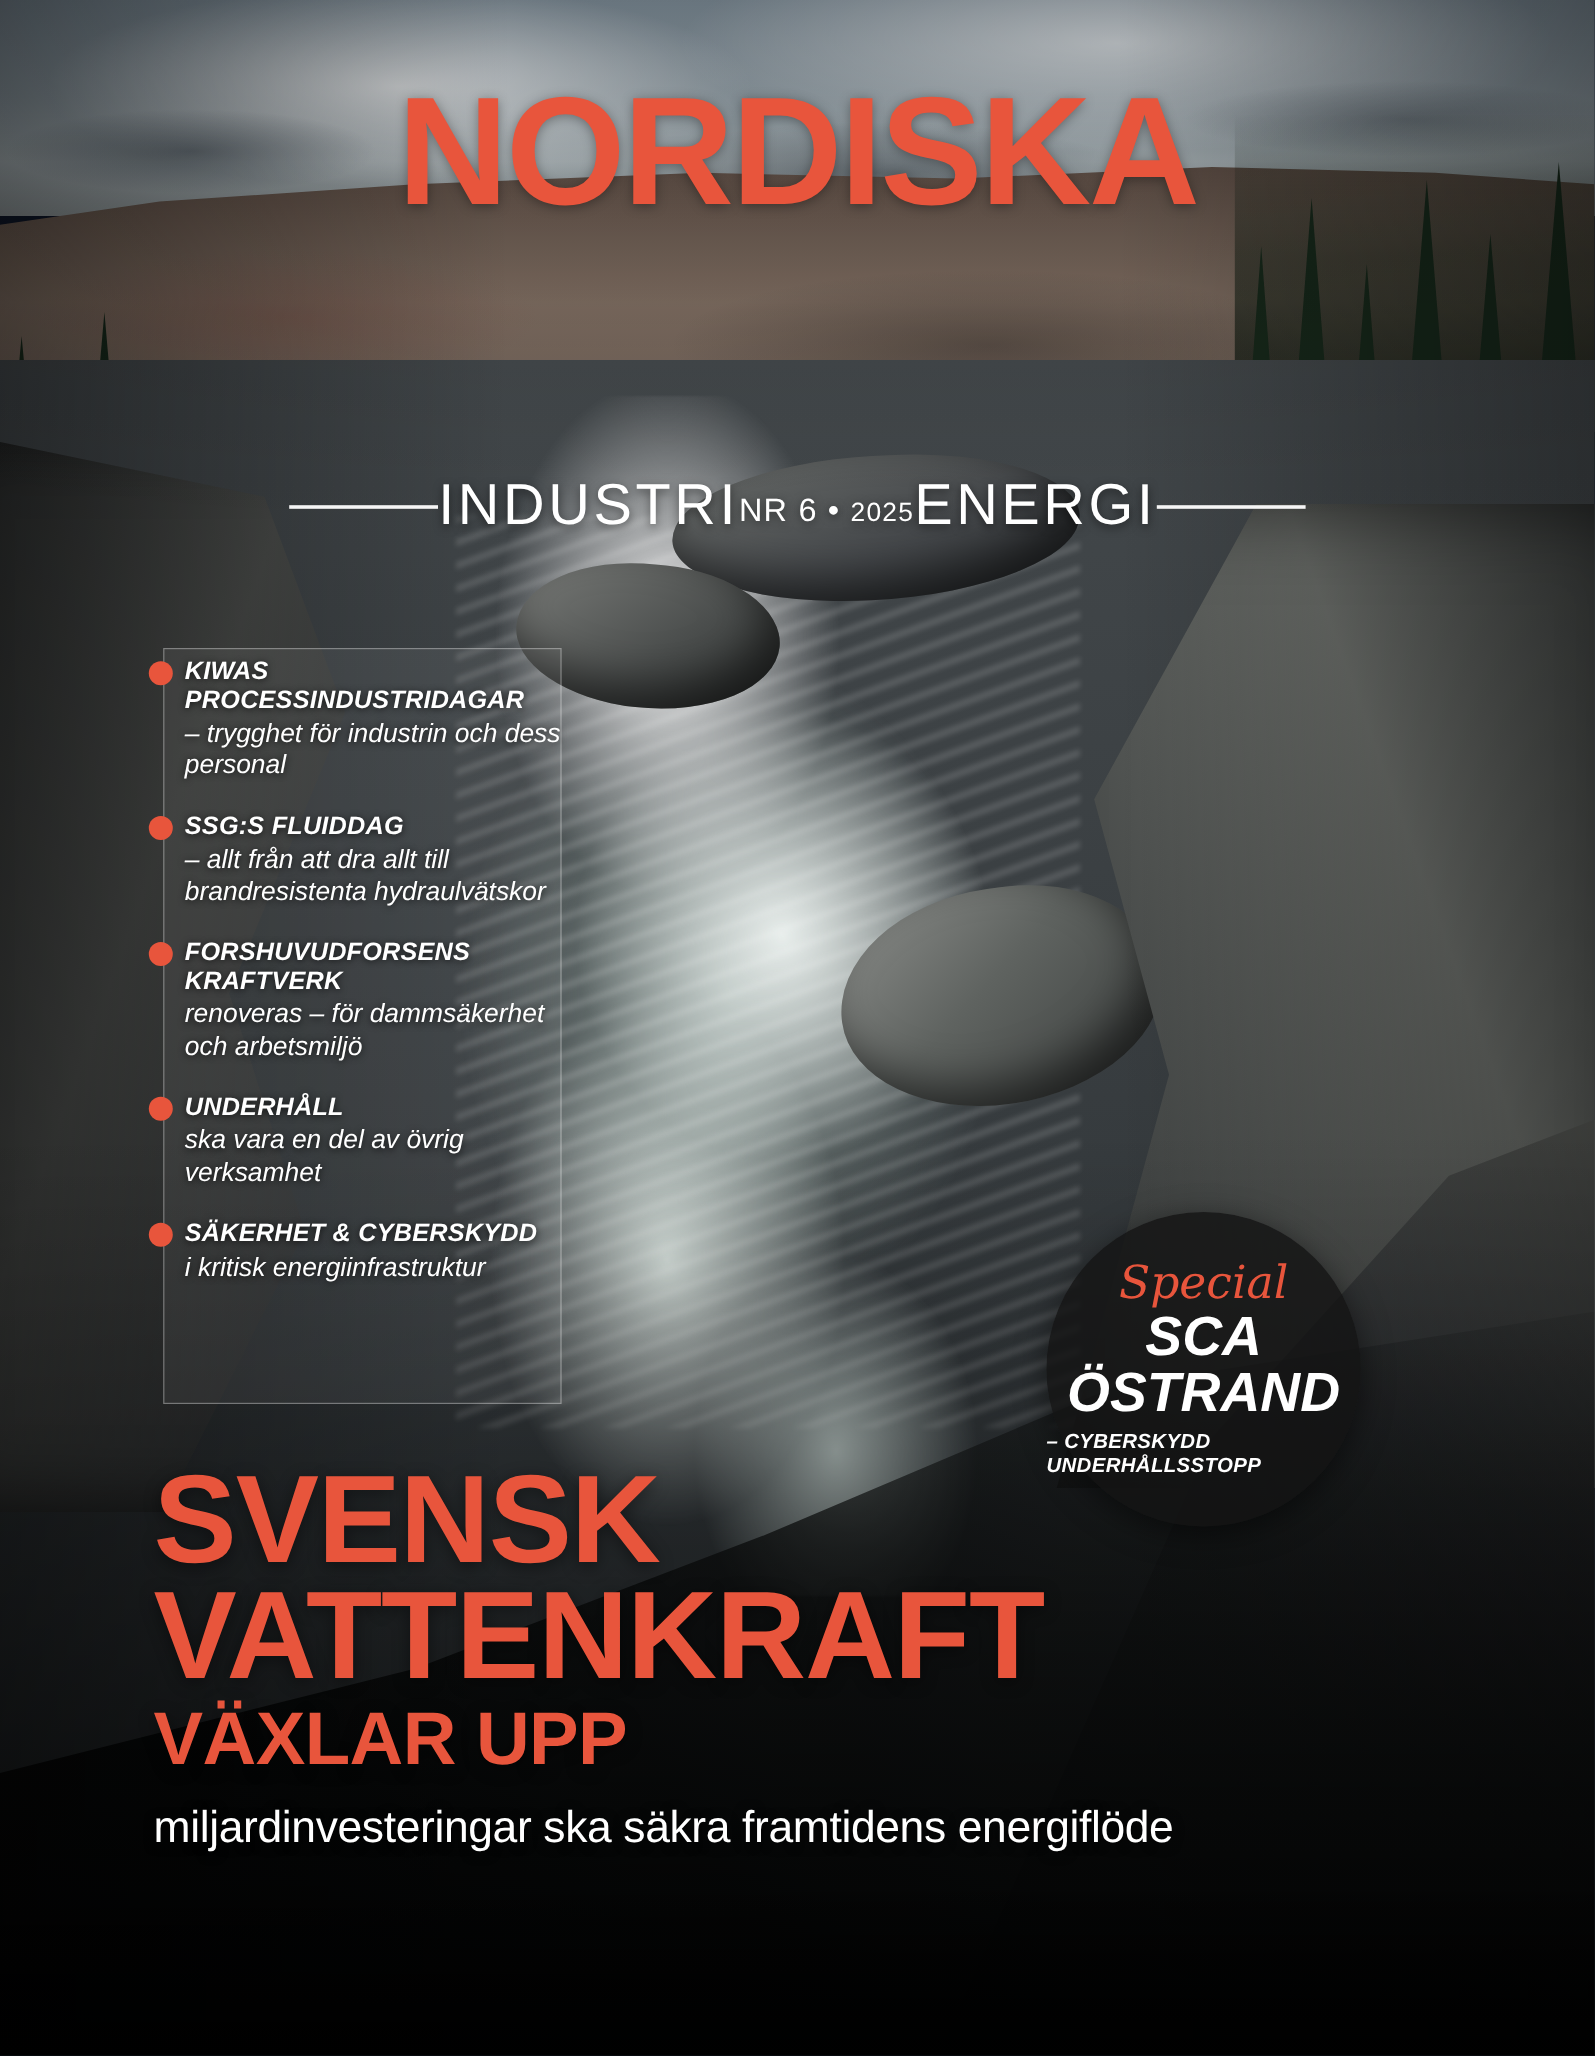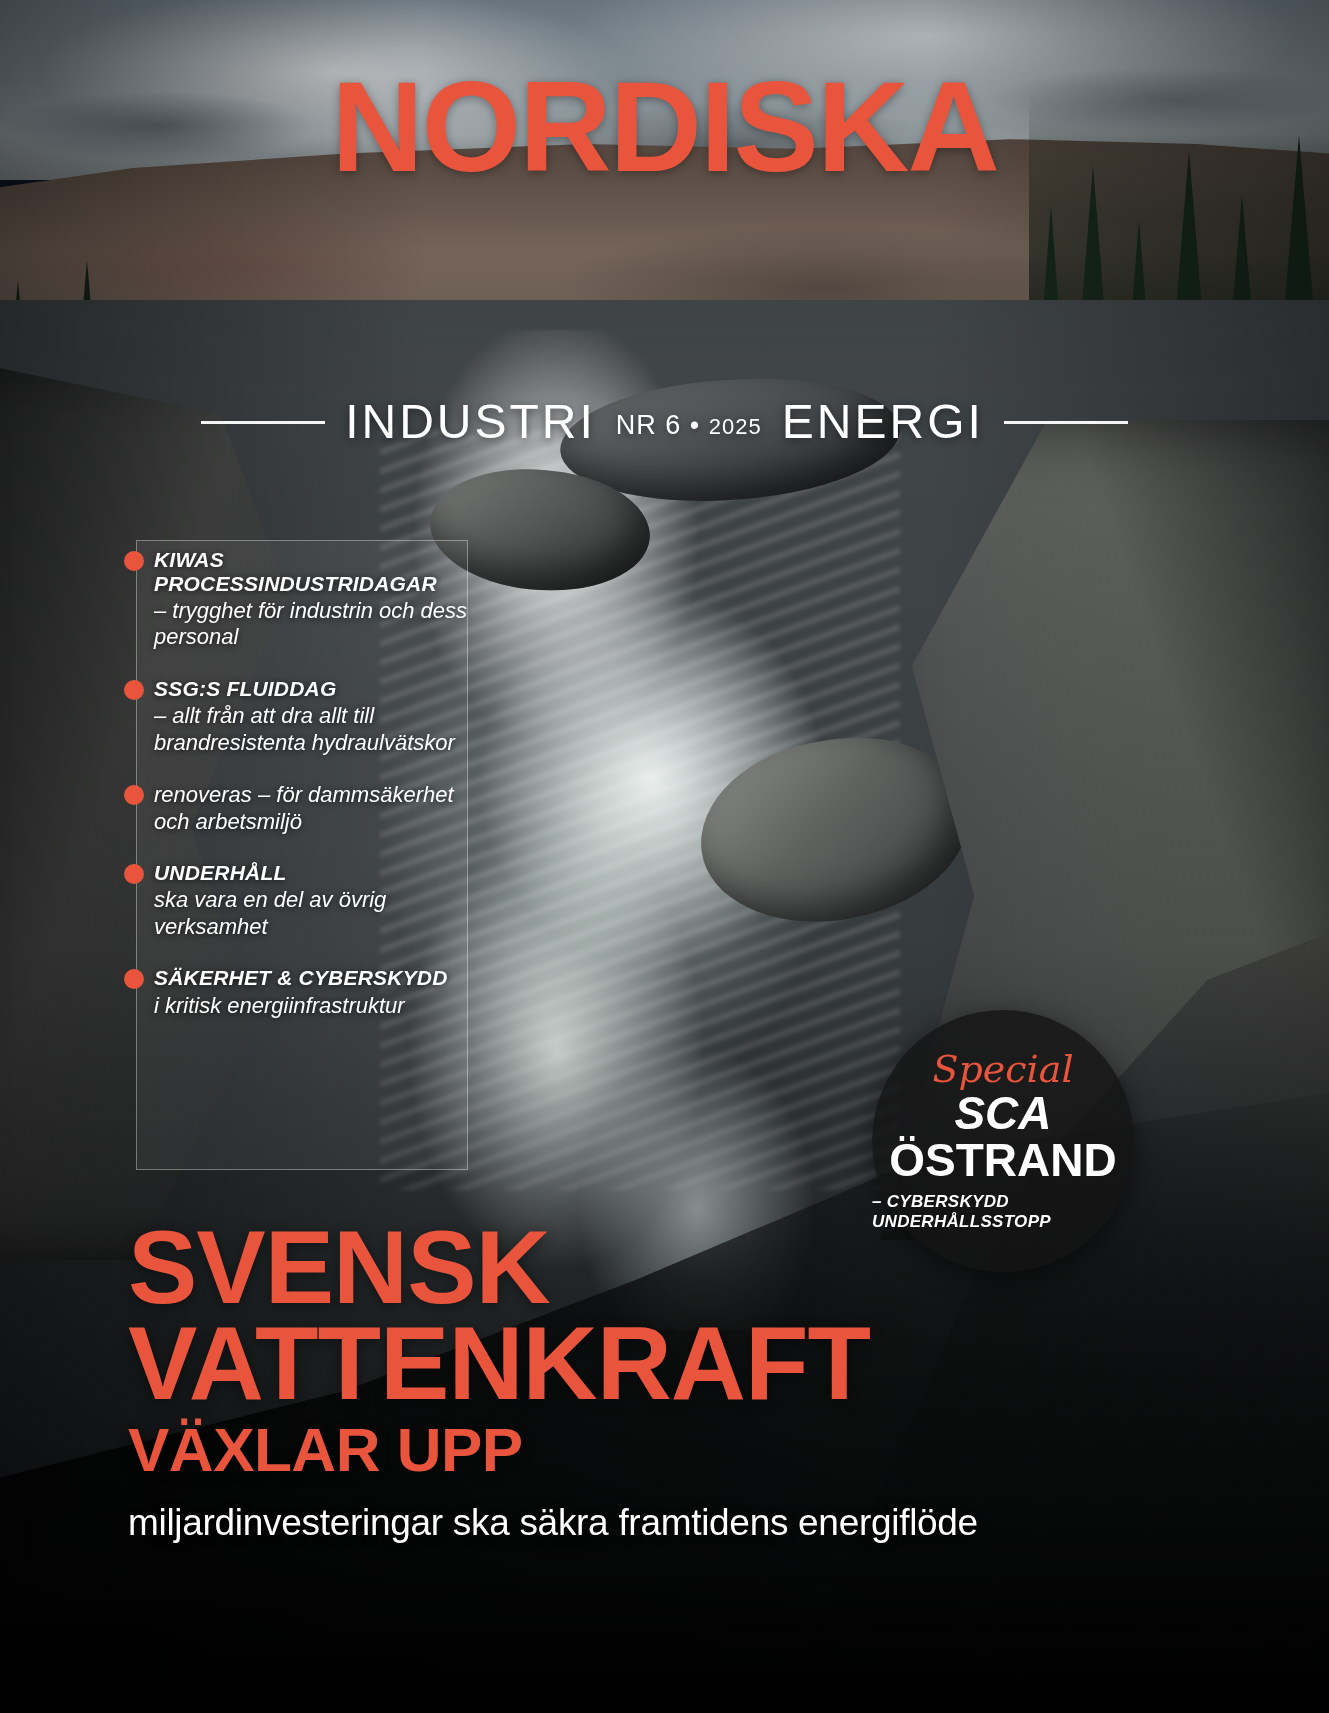--- a/index.html
+++ b/index.html
@@ -176,21 +176,21 @@
   }
   .masthead .l1 { font-size: 128px; }
   .masthead .l2 { font-size: 128px; }
 
   .subbar {
     position: absolute;
     left: 0; right: 0; top: 398px;
     display: flex;
     align-items: center;
     justify-content: center;
-    gap: 20px;
+    gap: 0;
     color: #fff;
   }
   .subbar .rule {
     height: 3px;
     width: 124px;
     background: #fff;
     opacity: .95;
   }
   .subbar .word {
     font-size: 48px;
@@ -269,21 +269,21 @@
   }
   .badge .special {
     color: #e8553c;
     font-family: "DejaVu Serif", serif;
     font-style: italic;
     font-size: 38px;
     line-height: 1;
     margin-bottom: 2px;
   }
   .badge .b-l1 { font-size: 46px; font-weight: 700; font-style: italic; line-height: 1.02; }
-  .badge .b-l2 { font-size: 46px; font-weight: 700; line-height: 1.02; }
+  .badge .b-l2 { font-size: 46px; font-weight: 700; font-style: italic; line-height: 1.02; }
   .badge .b-sub {
     font-size: 17px; font-weight: 700; font-style: italic;
     line-height: 1.2; margin-top: 8px; letter-spacing: .3px;
   }
 
   
   .headline {
     position: absolute;
     left: 128px; bottom: 232px;
     width: 900px;
@@ -386,20 +386,21 @@
     </div>
 
     <div class="teaser">
       <span class="bullet"></span>
       <div class="t-title">SSG:S FLUIDDAG</div>
       <div class="t-sub">– allt från att dra allt till brandresistenta hydraulvätskor</div>
     </div>
 
     <div class="teaser">
       <span class="bullet"></span>
+      <div class="t-title">FORSHUVUDFORSENS KRAFTVERK</div>
       <div class="t-sub">renoveras – för dammsäkerhet och arbetsmiljö</div>
     </div>
 
     <div class="teaser">
       <span class="bullet"></span>
       <div class="t-title">UNDERHÅLL</div>
       <div class="t-sub">ska vara en del av övrig verksamhet</div>
     </div>
 
     <div class="teaser">

